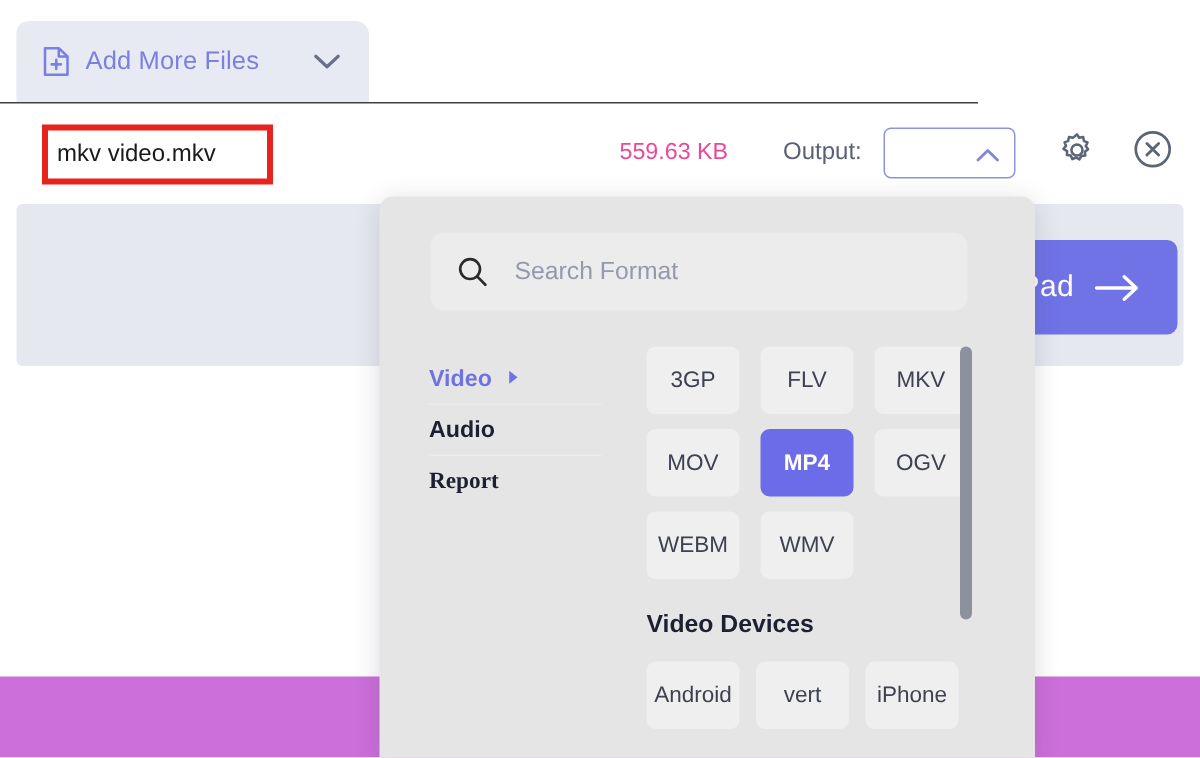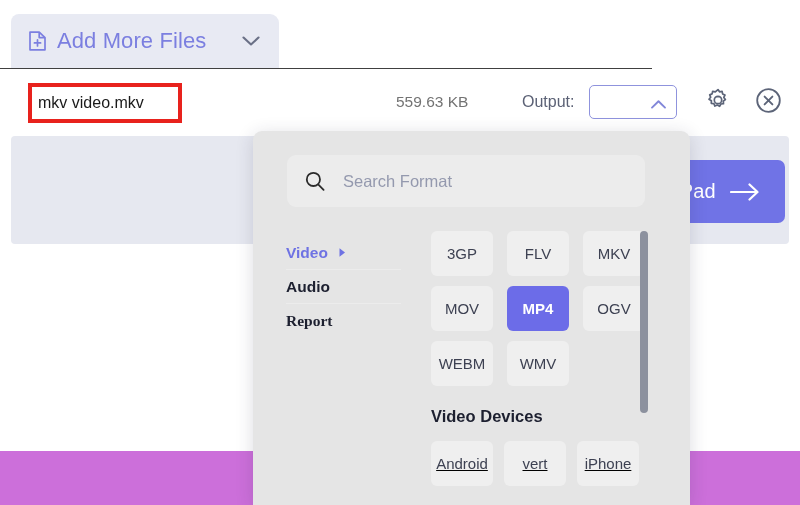--- a/index.html
+++ b/index.html
@@ -38,21 +38,21 @@
     display: flex;
     align-items: center;
     gap: 9px;
     padding: 0 17px 0 16px;
     height: 54px;
     box-sizing: border-box;
     cursor: pointer;
   }
   .add-files-label {
     color: #7b7fe0;
-    font-size: 22px;
+    font-size: 17px;
     letter-spacing: .1px;
     white-space: nowrap;
   }
   .file-plus-icon { width: 21px; height: 22px; display:block; }
   .caret-btn {
     width: 56px;
     background: #e8eaf3;
     border-top-right-radius: 9px;
     display: flex;
     align-items: center;
@@ -81,23 +81,23 @@
     padding-left: 6px;
     box-sizing: content-box;
   }
   .file-name-text {
     font-size: 16px;
     color: #1a1a1a;
     white-space: nowrap;
   }
   .file-size {
     position: absolute;
-    left: 396px; top: 24px;
+    left: 413px; top: 24px;
     font-size: 15.5px;
-    color: #737373;
+    color: #ec4899;
     white-space: nowrap;
   }
   .output-label {
     position: absolute;
     left: 522px; top: 24px;
     font-size: 16px;
     color: #5b6175;
     white-space: nowrap;
   }
   .output-select {
@@ -243,21 +243,20 @@
     margin-top: 21px;
     font-size: 16.5px;
     font-weight: bold;
     color: #1d2030;
   }
   .dev-grid {
     margin-top: 15px;
     display: grid;
     grid-template-columns: repeat(3, 62px);
     gap: 10px 11px;
-    text-decoration: underline;
   }
   .scroll-track {
     position: absolute;
     left: 387px; top: 100px;
     width: 8px; height: 285px;
   }
   .scroll-thumb {
     position: absolute;
     left: 0; top: 0;
     width: 8px; height: 182px;

